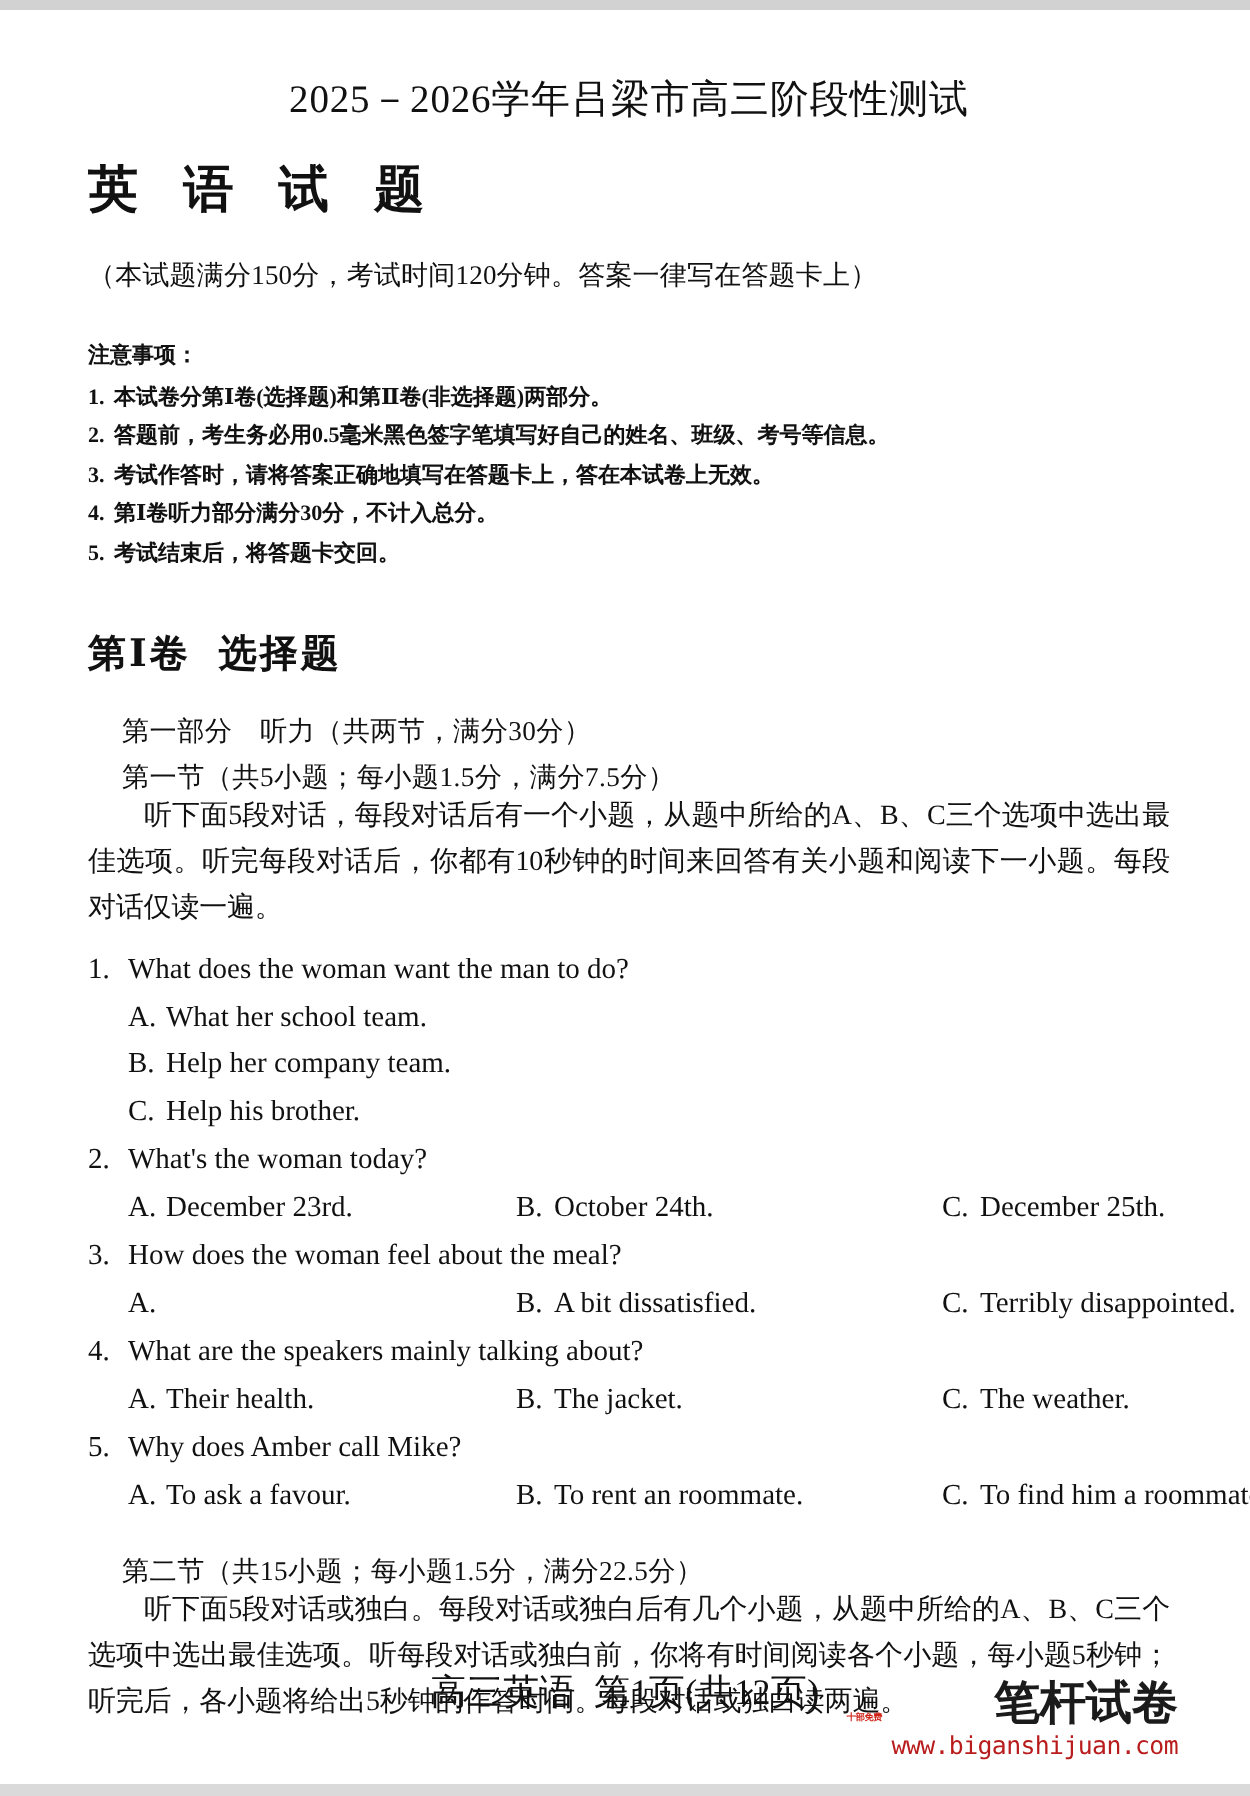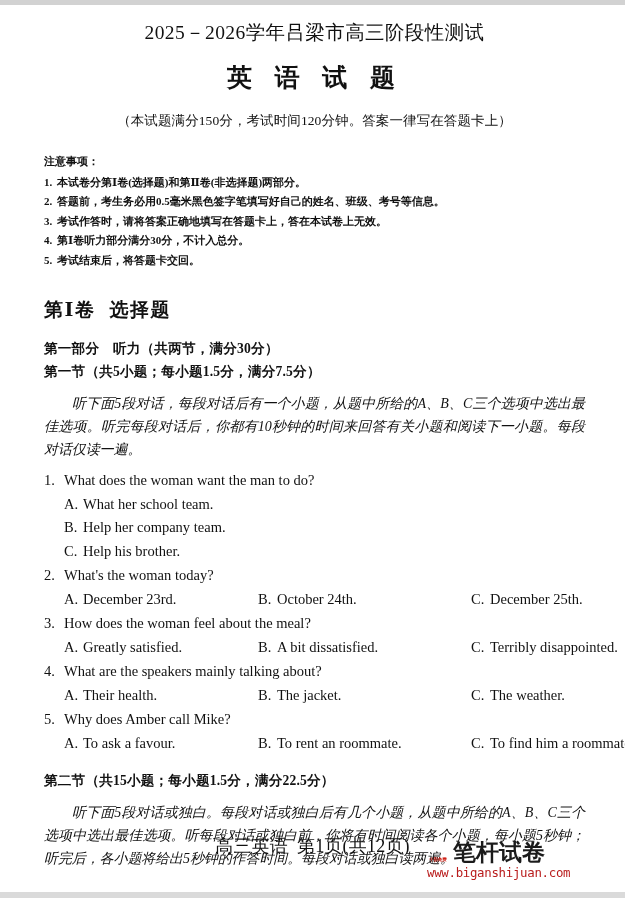--- a/index.html
+++ b/index.html
@@ -39,33 +39,32 @@
 
   .wrap {
     margin: 0 40px 0 44px;
   }
 
   
   .doc-title {
     text-align: center;
     font-size: 19.5px;
     letter-spacing: 0.4px;
-    margin-top: 14px;
+    margin-top: 31px;
     white-space: nowrap;
   }
   .subject-title {
-    text-align: center;
+    text-align: left;
     font-weight: bold;
     font-size: 25px;
     letter-spacing: 7px;
     margin-top: 15px;
     font-family: "DejaVu Serif", "Liberation Serif", serif;
   }
   .exam-meta {
-    text-align: center;
     font-size: 13.5px;
     margin-top: 18px;
     letter-spacing: 0.1px;
     white-space: nowrap;
   }
 
   
   .notice {
     margin-top: 22px;
     font-size: 11px;
@@ -96,37 +95,37 @@
     font-weight: bold;
     font-size: 19px;
     letter-spacing: 1.5px;
     margin-top: 27px;
     font-family: "DejaVu Serif", "Liberation Serif", serif;
   }
   .paper-heading .gap { display: inline-block; width: 14px; }
 
   
   .sec-head {
-    font-weight: bold;
+    font-weight: normal;
     font-size: 13.6px;
     margin-top: 17px;
     letter-spacing: 0.2px;
     white-space: nowrap;
+    margin-left: 17px;
   }
   .sec-head.tight { margin-top: 5px; }
 
   .directions {
     font-size: 14px;
     line-height: 1.62;
     text-align: justify;
     text-justify: inter-ideograph;
     text-indent: 2em;
-    margin-top: 12px;
+    margin-top: 0;
     letter-spacing: -0.1px;
-    font-style: italic;
   }
 
   
   .qlist {
     margin-top: 8px;
   }
   .q {
     margin-bottom: 1px;
   }
   .q-stem {
@@ -174,24 +173,24 @@
     bottom: 34px;
     text-align: center;
     font-size: 18px;
     letter-spacing: 0.2px;
     white-space: nowrap;
   }
   .footer .fgap { display: inline-block; width: 9px; }
 
   .watermark {
     position: absolute;
-    right: 22px;
+    right: 36px;
     bottom: 12px;
     width: 176px;
-    text-align: left;
+    text-align: right;
   }
   .wm-brand {
     font-family: "DejaVu Sans", "Liberation Sans", sans-serif;
     font-weight: bold;
     font-size: 23px;
     line-height: 1;
     letter-spacing: 0px;
     color: #1b1b1b;
     padding-left: 26px;
   }
@@ -306,21 +305,20 @@
       </div>
 
       <div class="q">
         <div class="q-stem">
           <span class="q-num">3.</span>
           <span>How does the woman feel about the meal?</span>
         </div>
         <div class="opts-row">
           <div class="opt c1">
             <span class="opt-key">A.</span>
-            <span>Greatly satisfied.</span>
           </div>
           <div class="opt c2">
             <span class="opt-key">B.</span>
             <span>A bit dissatisfied.</span>
           </div>
           <div class="opt c3">
             <span class="opt-key">C.</span>
             <span>Terribly disappointed.</span>
           </div>
         </div>

